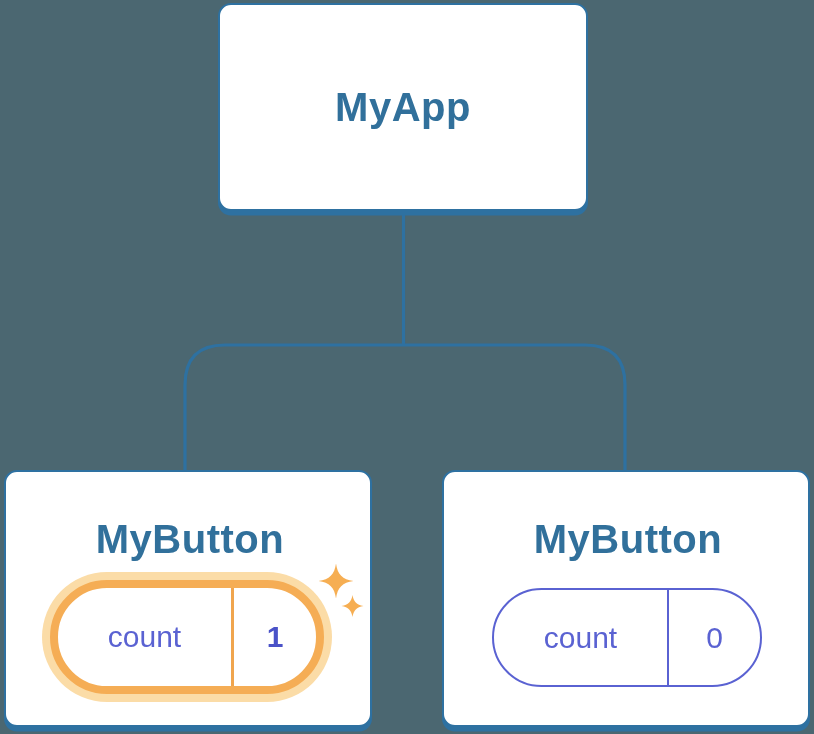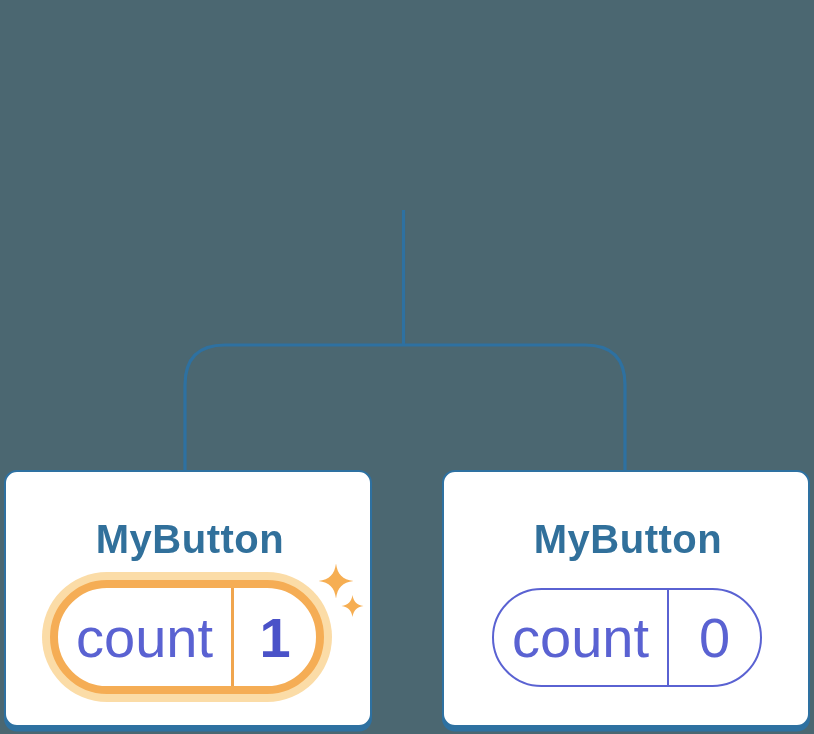--- a/index.html
+++ b/index.html
@@ -63,21 +63,21 @@
     display: flex;
     background: var(--card-bg, #FFFFFF);
     border-radius: 999px;
     box-sizing: border-box;
     align-items: stretch;
   }
   .pill-key, .pill-value {
     display: flex;
     align-items: center;
     justify-content: center;
-    font-size: 56px;
+    font-size: 30px;
     color: var(--indigo, #5A62D2);
     box-sizing: border-box;
   }
   .pill-key { flex: 1; }
 
   
   .pill.highlighted {
     left: 44px; top: 108px;
     width: 274px; height: 114px;
     border: 8px solid var(--orange, #F5AD55);
@@ -112,20 +112,23 @@
 </head>
 <body>
 
 <div id="canvas">
 
   <svg class="connectors" width="814" height="734" viewBox="0 0 814 734" aria-hidden="true">
     <path d="M 403.5 210 L 403.5 346"></path>
     <path d="M 185 471 L 185 385 Q 185 345 225 345 L 585 345 Q 625 345 625 385 L 625 471"></path>
   </svg>
 
+  <div class="card root">
+    <div class="node-title">MyApp</div>
+  </div>
 
   <div class="card child-left">
     <div class="node-title child-title">MyButton</div>
 
     <div class="pill highlighted">
       <div class="pill-key">count</div>
       <div class="pill-value">1</div>
     </div>
 
     <svg class="sparkles" width="60" height="66" viewBox="0 0 60 66" aria-hidden="true">

